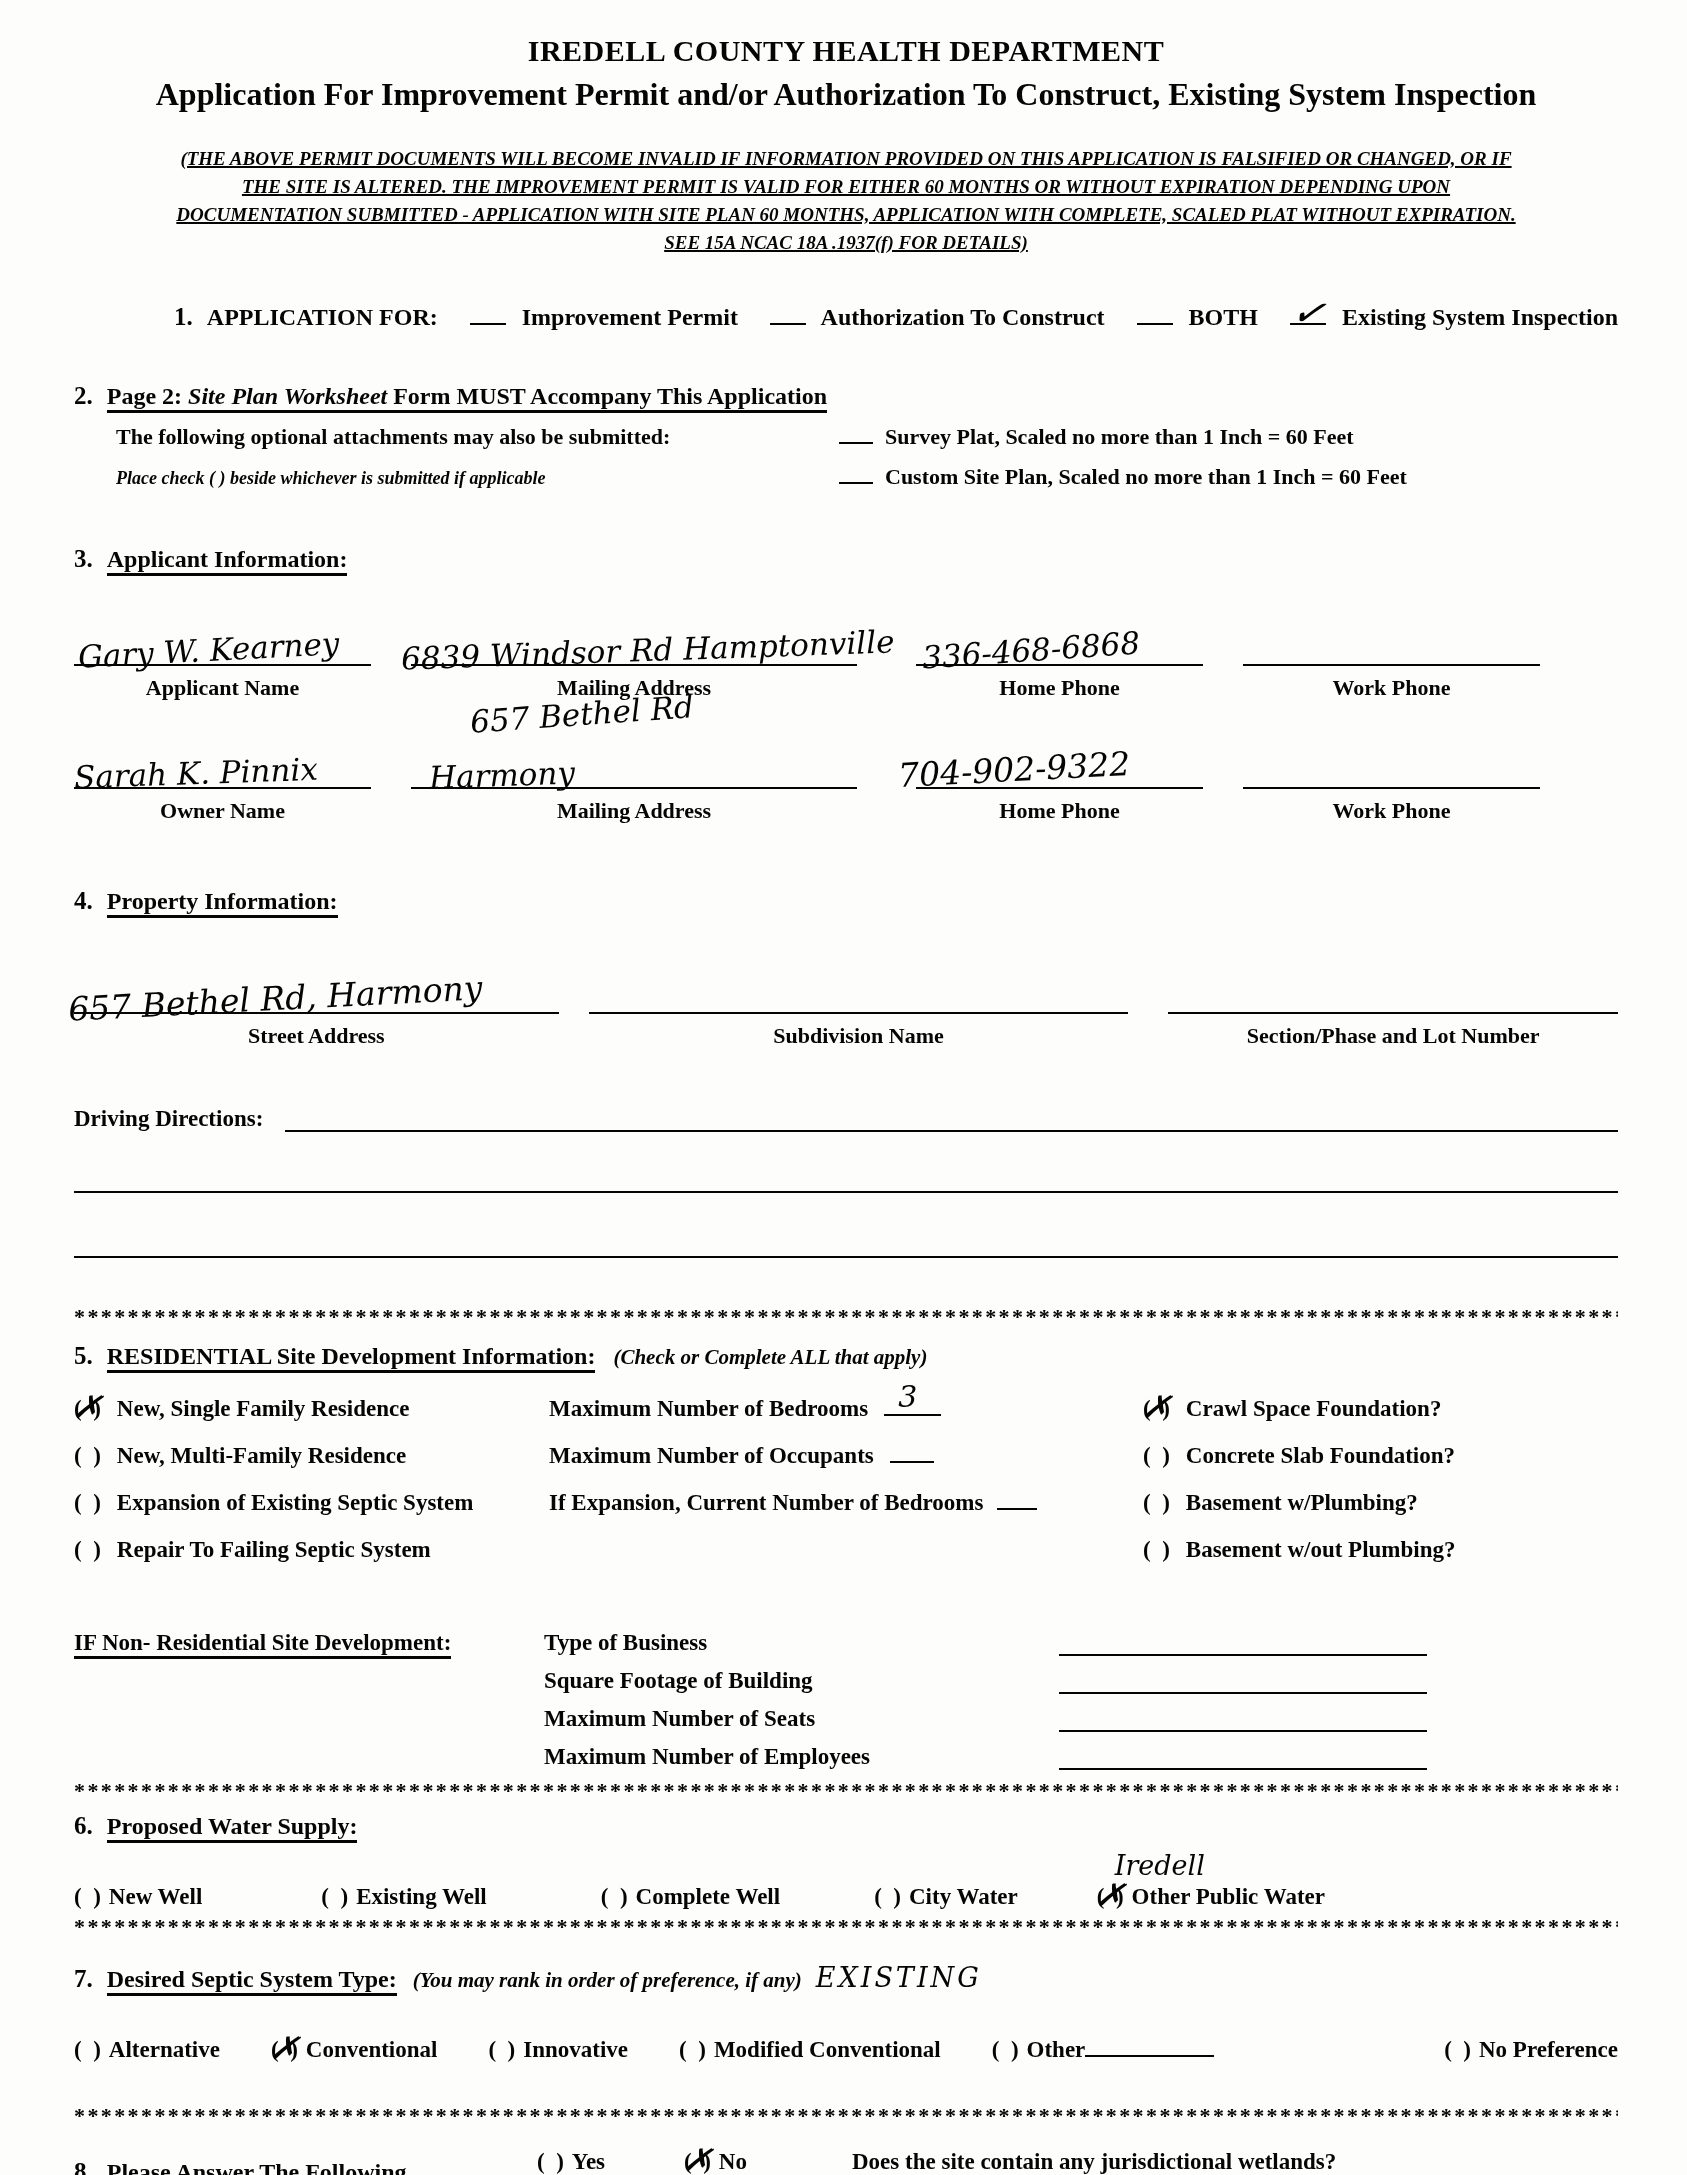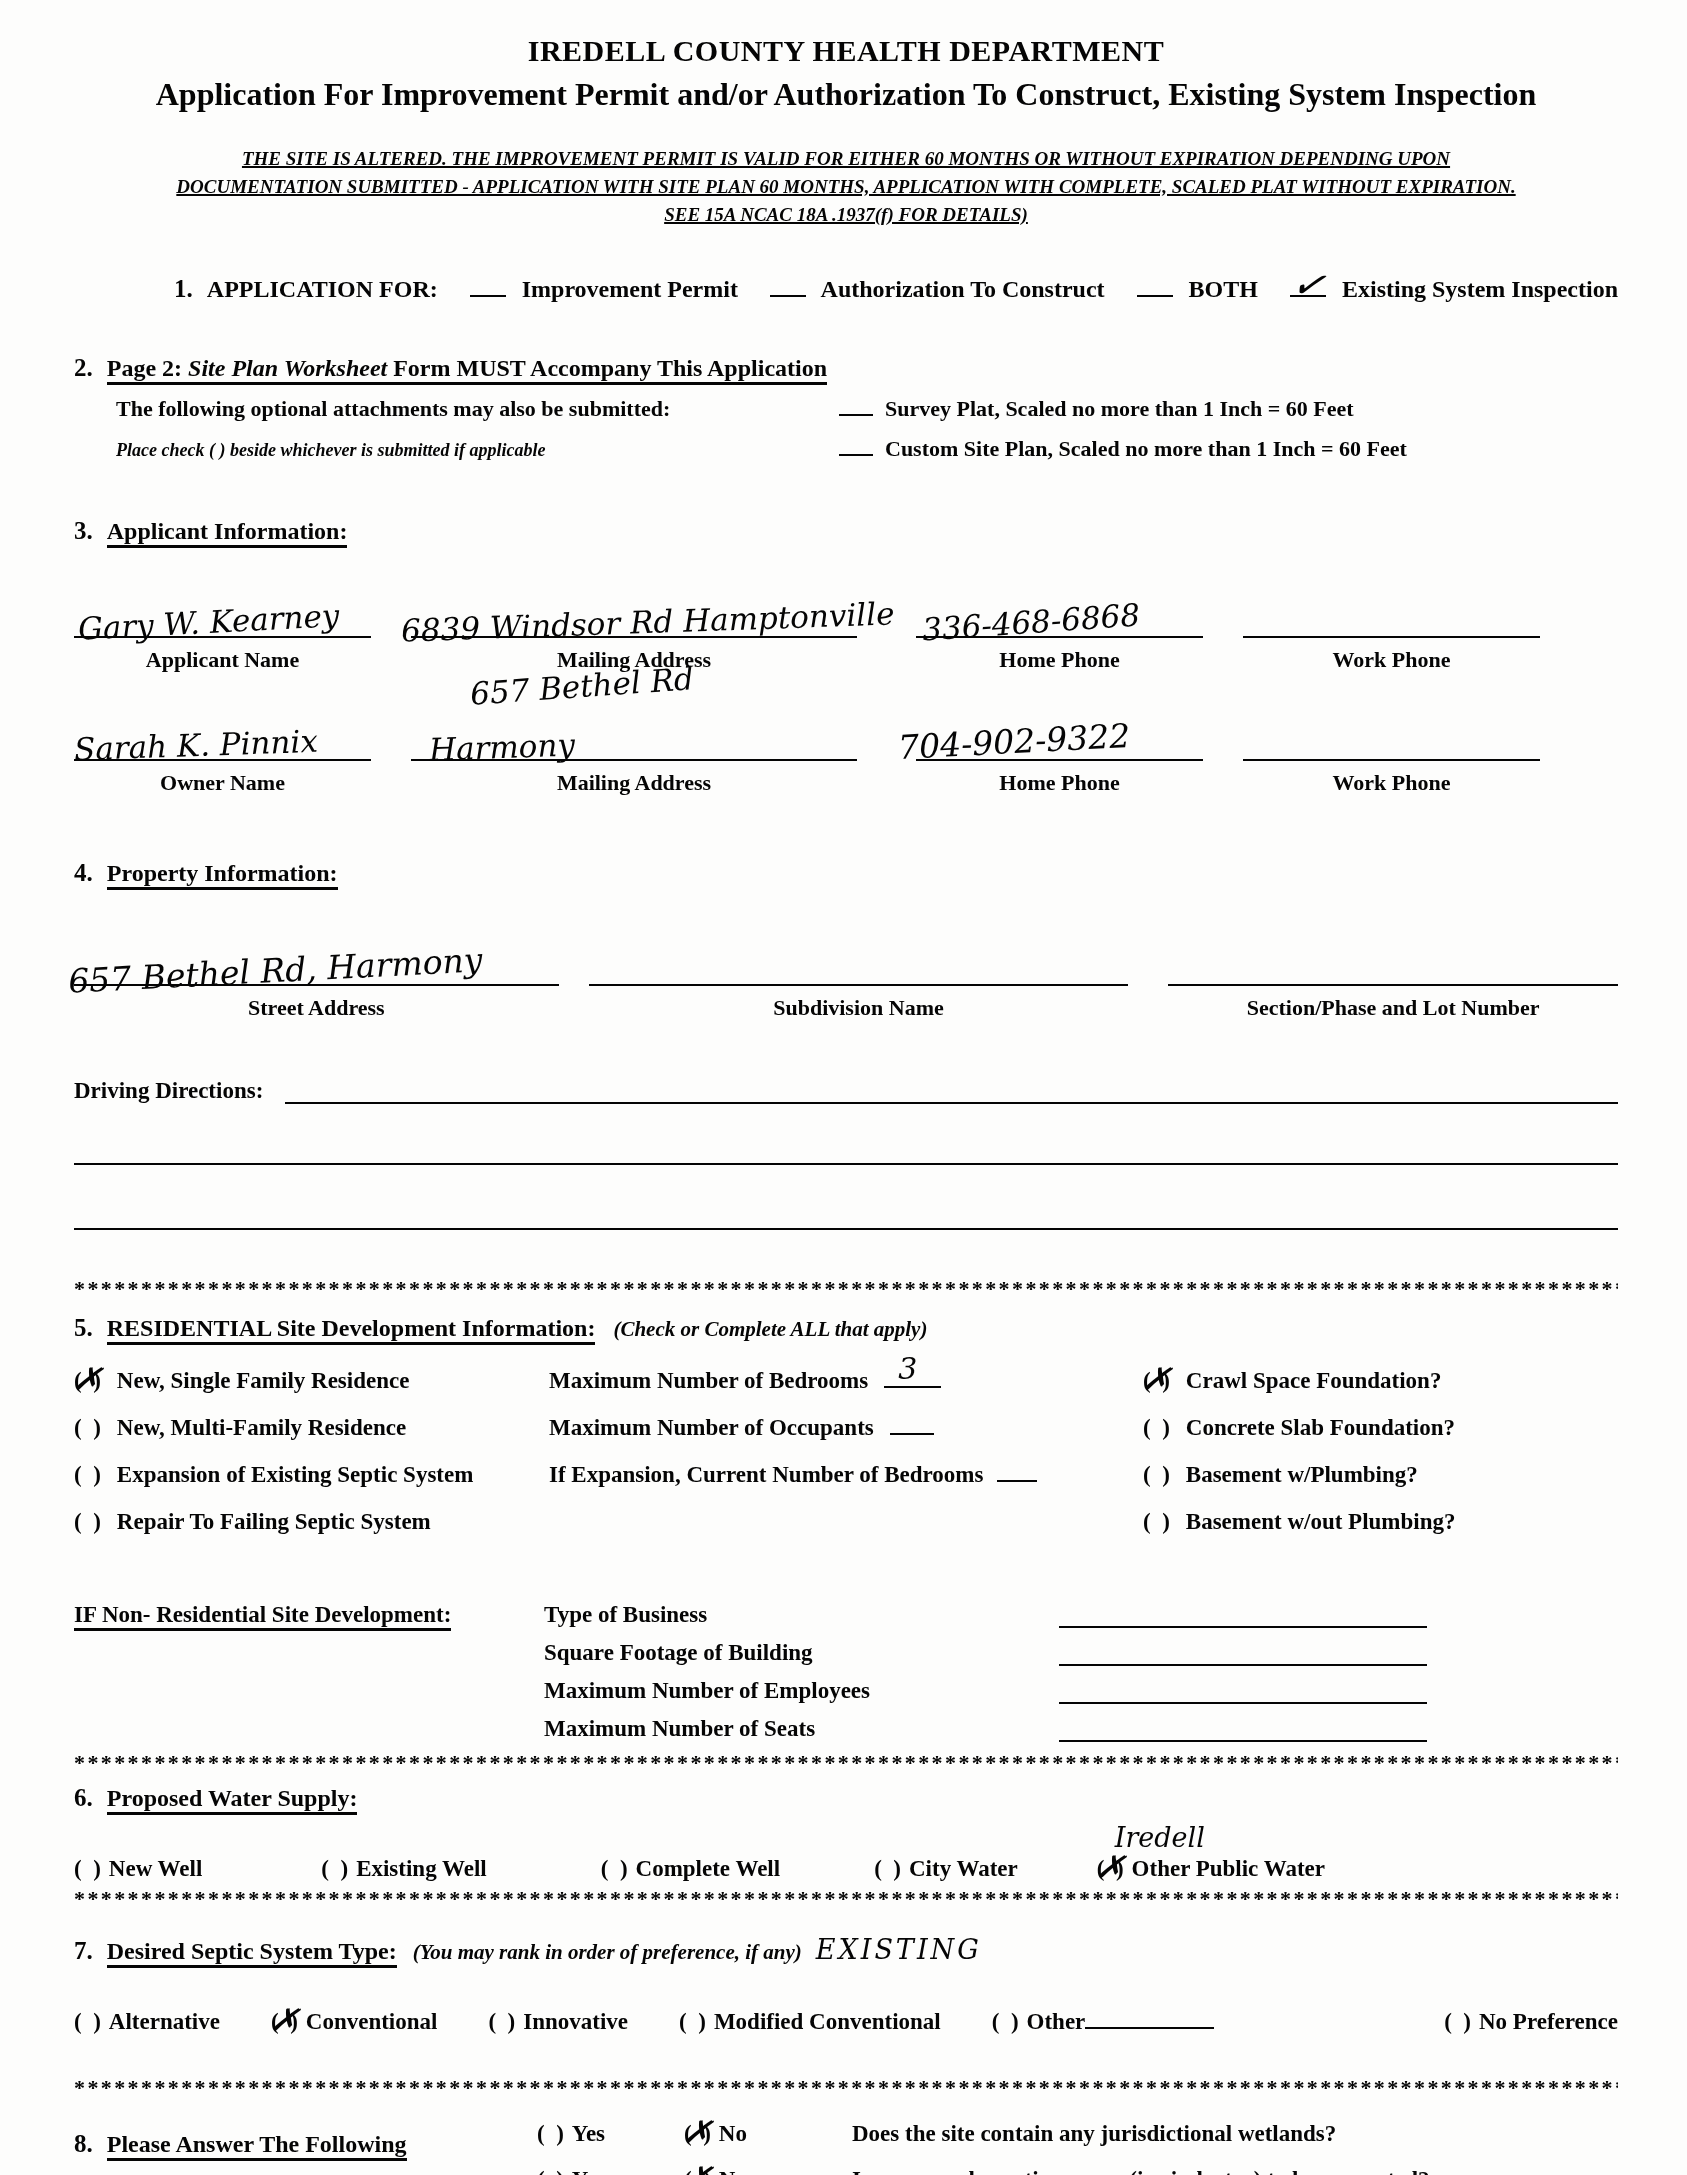--- a/index.html
+++ b/index.html
@@ -91,20 +91,21 @@
 </style>
 </head>
 <body>
 
 <div class="page">
 
   <div class="center title">IREDELL COUNTY HEALTH DEPARTMENT</div>
   <div class="center subtitle">Application For Improvement Permit and/or Authorization To Construct, Existing System Inspection</div>
 
   <div class="notice">
+    <div><span>(THE ABOVE PERMIT DOCUMENTS  WILL BECOME INVALID IF INFORMATION PROVIDED ON THIS APPLICATION IS FALSIFIED OR CHANGED, OR IF</span></div>
     <div><span>THE SITE IS ALTERED.  THE IMPROVEMENT PERMIT IS VALID FOR EITHER 60 MONTHS OR WITHOUT EXPIRATION DEPENDING UPON</span></div>
     <div><span>DOCUMENTATION SUBMITTED - APPLICATION WITH SITE PLAN 60 MONTHS, APPLICATION WITH COMPLETE, SCALED  PLAT WITHOUT EXPIRATION.</span></div>
     <div><span>SEE 15A NCAC 18A .1937(f) FOR DETAILS)</span></div>
   </div>
 
   <div class="s1">
     <span class="num">1.</span><span class="sec-head">APPLICATION FOR:</span>
     <span class="blank"></span>
     <span>Improvement Permit</span>
     <span class="blank"></span>
@@ -295,26 +296,26 @@
         <span class="nr-mid">Type of Business</span>
         <span class="nr-blank"></span>
       </div>
       <div class="nr-row">
         <span class="nr-left"></span>
         <span class="nr-mid">Square Footage of Building</span>
         <span class="nr-blank"></span>
       </div>
       <div class="nr-row">
         <span class="nr-left"></span>
-        <span class="nr-mid">Maximum Number of Employees</span>
+        <span class="nr-mid">Maximum Number of Seats</span>
         <span class="nr-blank"></span>
       </div>
       <div class="nr-row">
         <span class="nr-left"></span>
-        <span class="nr-mid">Maximum Number of Seats</span>
+        <span class="nr-mid">Maximum Number of Employees</span>
         <span class="nr-blank"></span>
       </div>
     </div>
   </div>
 
   <div class="sep" style="margin-top:8px;">**********************************************************************************************************************************</div>
 
   <div>
     <div style="margin-top:6px;">
       <span class="num">6.</span><span class="sec-head u">Proposed Water Supply:</span>

